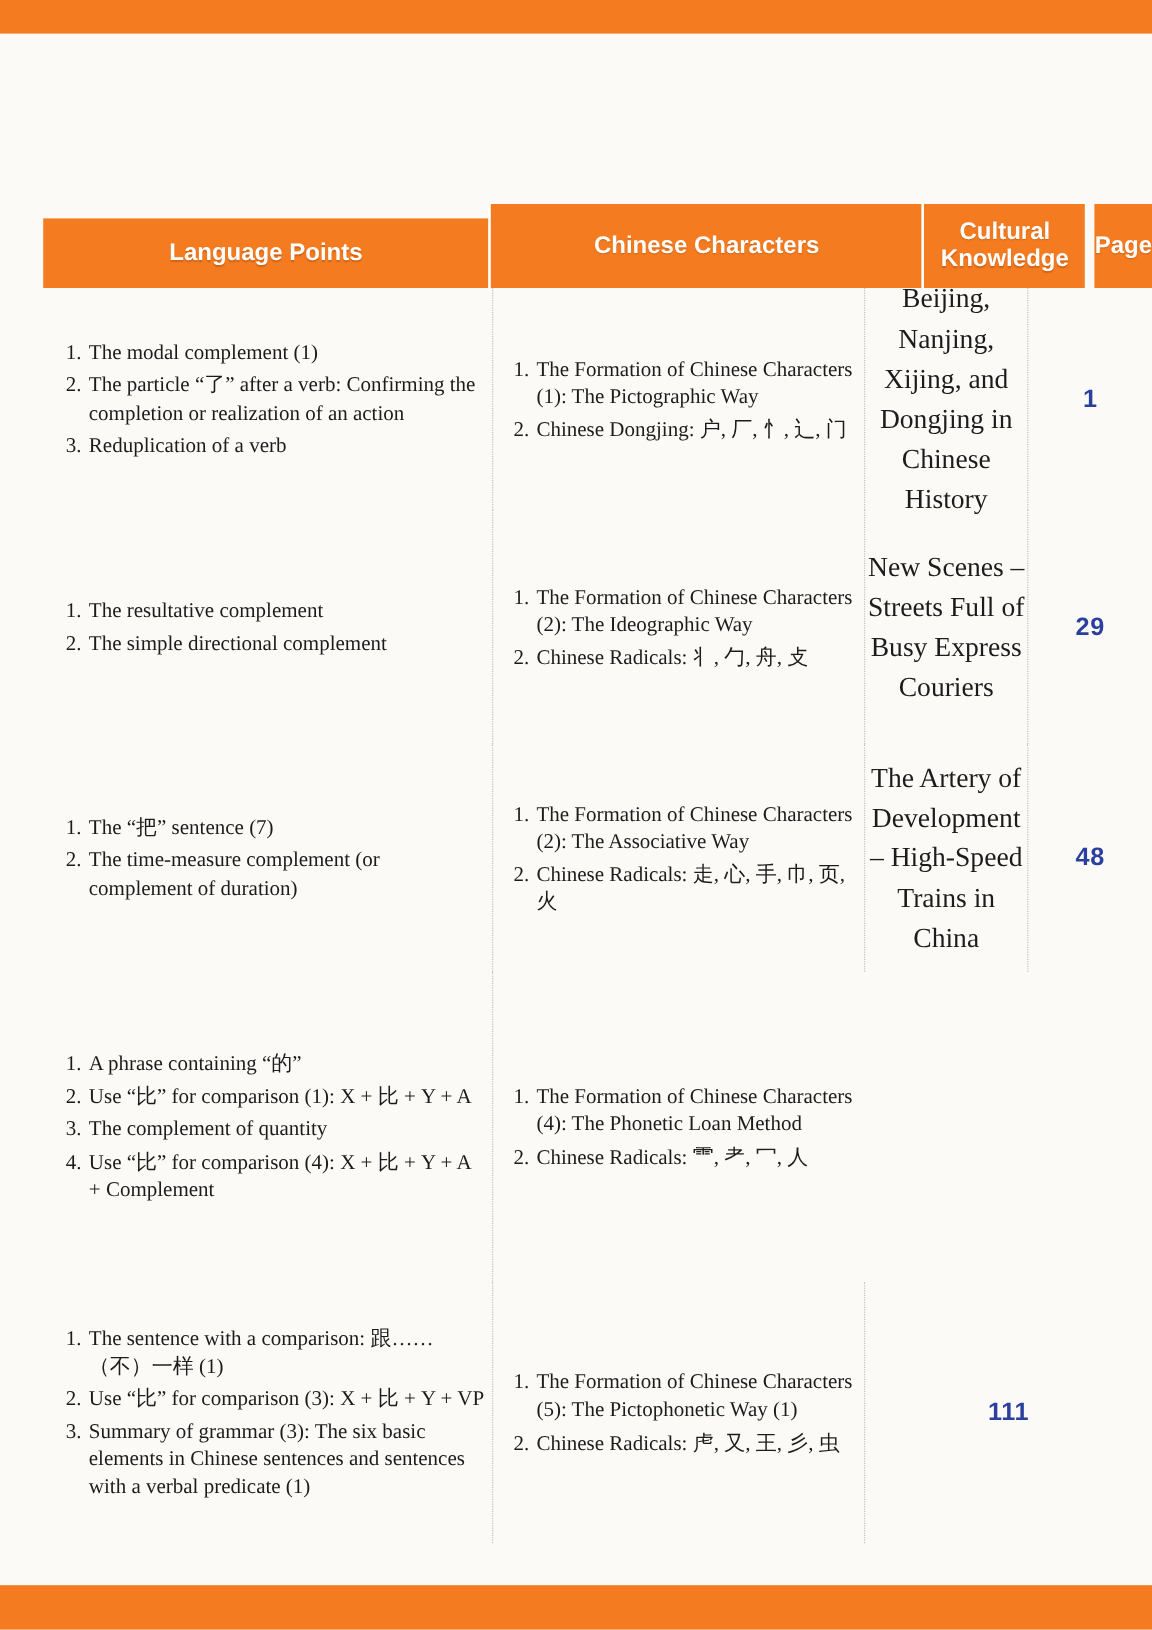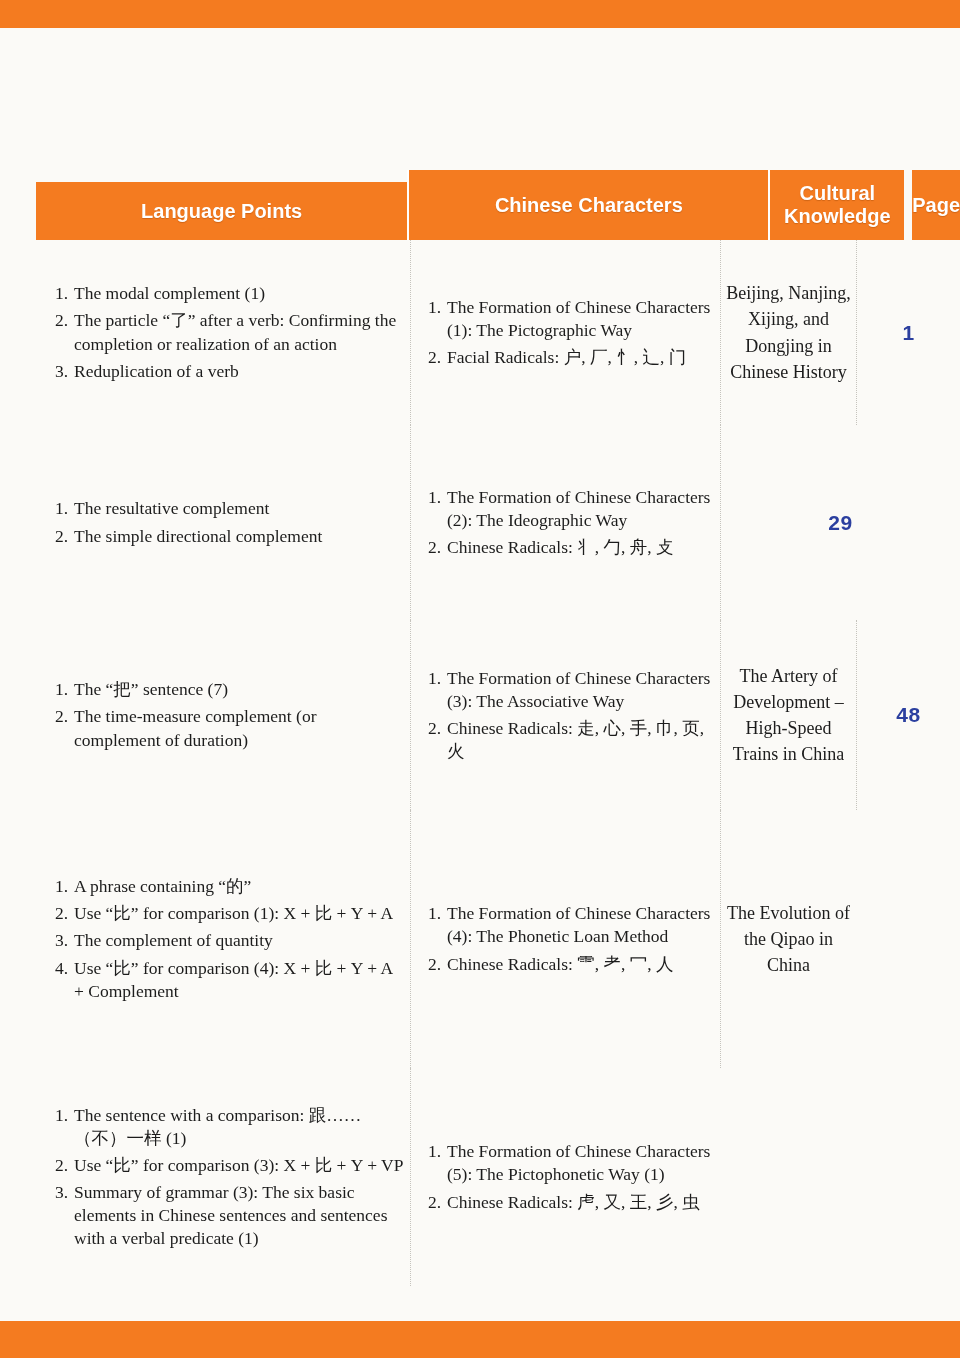--- a/index.html
+++ b/index.html
@@ -50,21 +50,21 @@
   }
   .lp{width:374px;padding:8px 6px 8px 12px;}
   .cc{width:310px;padding:8px 8px 8px 10px;border-left:1px dotted rgba(130,128,118,0.45);}
   .ck{width:136px;padding:8px 2px;border-left:1px dotted rgba(130,128,118,0.45);
       text-align:center;}
   .pg{flex:1;border-left:1px dotted rgba(130,128,118,0.45);
       align-items:center;}
   .li{display:flex;margin:2px 0;font-size:17.5px;line-height:1.32;}
   .num{flex:none;width:20px;text-align:right;margin-right:6px;}
   .txt{flex:1;}
-  .ck-text{font-size:18px;line-height:1.45;}
+  .ck-text{font-size:23px;line-height:1.45;}
   .page-num{
     font-family:"Liberation Sans", sans-serif;
     font-weight:bold;font-size:21px;color:#2b3f9f;
     letter-spacing:0.5px;
   }
 </style>
 </head>
 <body>
 
 <div>
@@ -97,21 +97,21 @@
             <span class="txt">Reduplication of a verb</span>
           </div>
       </div>
       <div class="cell cc">
         <div class="li">
             <span class="num">1.</span>
             <span class="txt">The Formation of Chinese Characters (1): The Pictographic Way</span>
           </div>
         <div class="li">
             <span class="num">2.</span>
-            <span class="txt">Facial Radicals: 户, 厂, 忄, 辶, 门</span>
+            <span class="txt">Chinese Dongjing: 户, 厂, 忄, 辶, 门</span>
           </div>
       </div>
       <div class="cell ck">
         <div class="ck-text">Beijing, Nanjing, Xijing, and Dongjing in Chinese History</div>
       </div>
       <div class="cell pg">
         <span class="page-num">1</span>
       </div>
     </div>
 
@@ -129,40 +129,43 @@
       <div class="cell cc">
         <div class="li">
             <span class="num">1.</span>
             <span class="txt">The Formation of Chinese Characters (2): The Ideographic Way</span>
           </div>
         <div class="li">
             <span class="num">2.</span>
             <span class="txt">Chinese Radicals: 丬, 勹, 舟, 攴</span>
           </div>
       </div>
+      <div class="cell ck">
+        <div class="ck-text">New Scenes – Streets Full of Busy Express Couriers</div>
+      </div>
       <div class="cell pg">
         <span class="page-num">29</span>
       </div>
     </div>
 
     <div class="body-row row3">
       <div class="cell lp">
         <div class="li">
             <span class="num">1.</span>
             <span class="txt">The “把” sentence (7)</span>
           </div>
         <div class="li">
             <span class="num">2.</span>
             <span class="txt">The time-measure complement (or complement of duration)</span>
           </div>
       </div>
       <div class="cell cc">
         <div class="li">
             <span class="num">1.</span>
-            <span class="txt">The Formation of Chinese Characters (3): The Associative Way</span>
+            <span class="txt">The Formation of Chinese Characters (2): The Associative Way</span>
           </div>
         <div class="li">
             <span class="num">2.</span>
             <span class="txt">Chinese Radicals: 走, 心, 手, 巾, 页, 火</span>
           </div>
       </div>
       <div class="cell ck">
         <div class="ck-text">The Artery of Development – High-Speed Trains in China</div>
       </div>
       <div class="cell pg">
@@ -192,23 +195,20 @@
       <div class="cell cc">
         <div class="li">
             <span class="num">1.</span>
             <span class="txt">The Formation of Chinese Characters (4): The Phonetic Loan Method</span>
           </div>
         <div class="li">
             <span class="num">2.</span>
             <span class="txt">Chinese Radicals: ⻗, 耂, 冖, 人</span>
           </div>
       </div>
-      <div class="cell ck">
-        <div class="ck-text">The Evolution of the Qipao in China</div>
-      </div>
     </div>
 
     <div class="body-row row5">
       <div class="cell lp">
         <div class="li">
             <span class="num">1.</span>
             <span class="txt">The sentence with a comparison: 跟……（不）一样 (1)</span>
           </div>
         <div class="li">
             <span class="num">2.</span>
@@ -222,18 +222,21 @@
       <div class="cell cc">
         <div class="li">
             <span class="num">1.</span>
             <span class="txt">The Formation of Chinese Characters (5): The Pictophonetic Way (1)</span>
           </div>
         <div class="li">
             <span class="num">2.</span>
             <span class="txt">Chinese Radicals: 虍, 又, 王, 彡, 虫</span>
           </div>
       </div>
+      <div class="cell pg">
+        <span class="page-num">111</span>
+      </div>
     </div>
 
   </div>
 
   <div class="bottom-bar"></div>
 </div>
 
 </body></html>

